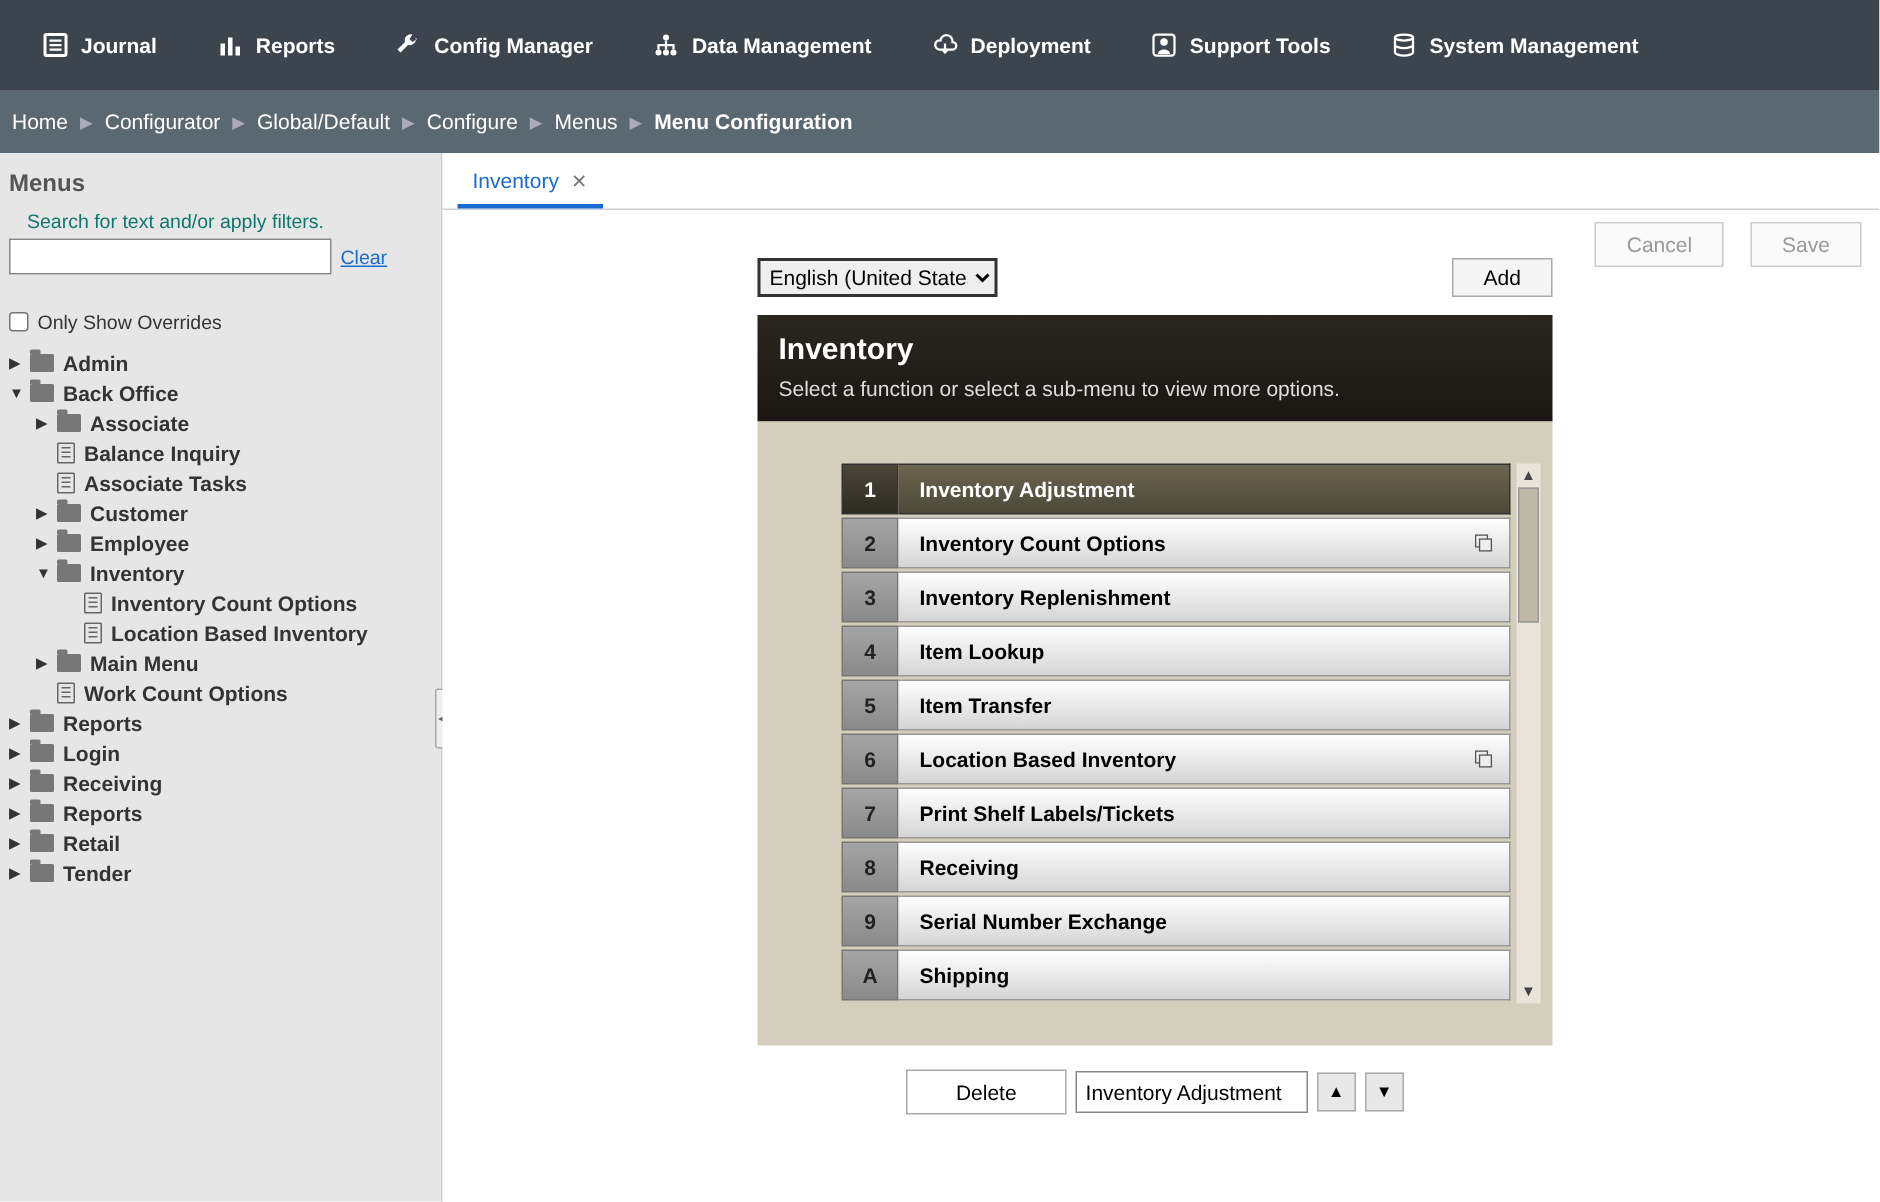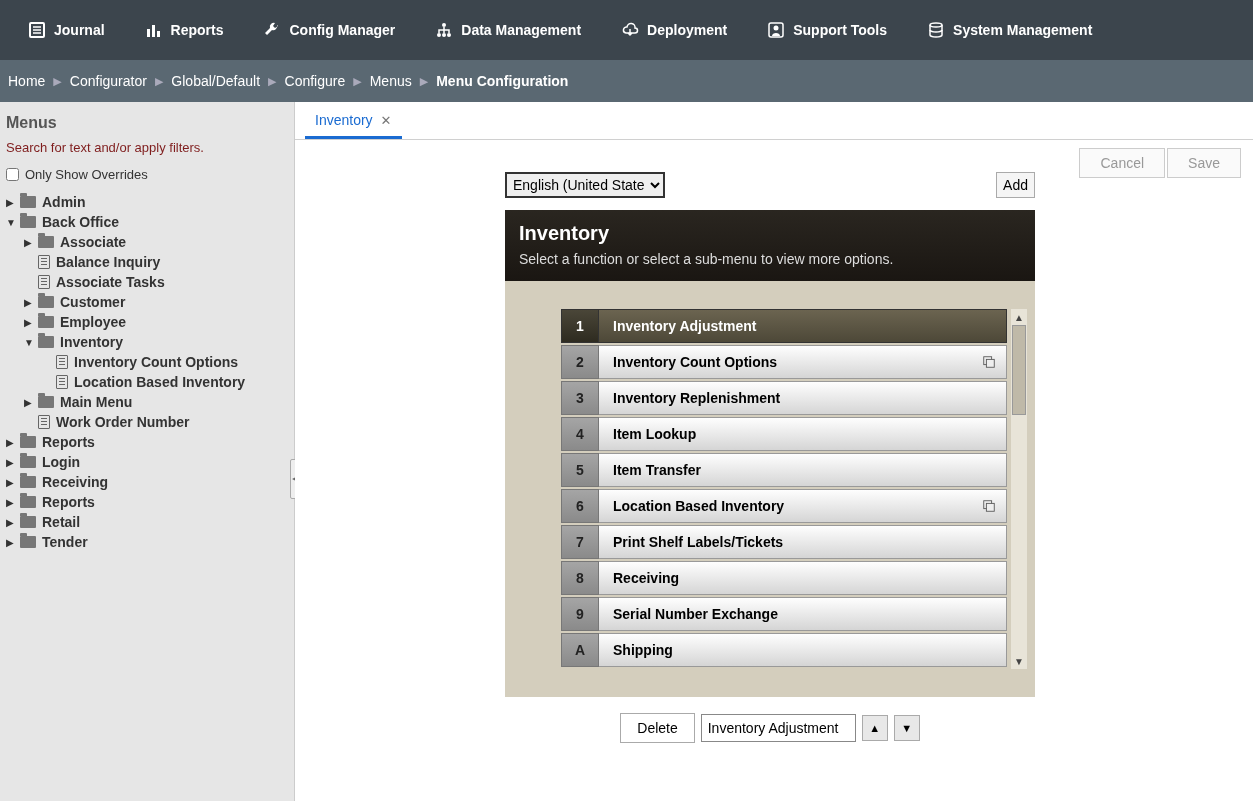--- a/index.html
+++ b/index.html
@@ -15,24 +15,24 @@
 .breadcrumb span { padding: 0 2px; text-align: right; }
 .breadcrumb .sep { color: #aab; padding: 0 6px; font-size: 11px; }
 
 
 .main { display: flex; height: calc(801px - 88px); }
 .sidebar { width: 295px; background: #e6e6e6; border-right: 1px solid #ccc; padding: 8px 6px; position: relative; }
 .content { flex: 1; position: relative; background: #fff; }
 
 
 .sidebar h3 { font-size: 16px; color: #555; padding: 4px 0 8px 0; }
-.search-row { font-size: 13px; color: #7f1d1d; margin-bottom: 4px; }
+.search-row { font-size: 13px; color: #0f766e; margin-bottom: 4px; margin-left: 12px; }
 .search-input { width: 215px; height: 24px; border: 1px solid #888; background: #fff; padding: 2px 4px; font-size: 13px; }
 .clear-link { color: #1a6bd1; text-decoration: underline; font-size: 13px; margin-left: 6px; cursor: pointer; }
-.override-row { margin-top: 12px; font-size: 13px; color: #333; display: flex; align-items: center; }
+.override-row { margin-top: 24px; font-size: 13px; color: #333; display: flex; align-items: center; }
 .override-row input { margin-right: 6px; }
 
 .tree { margin-top: 10px; font-size: 14px; color: #222; }
 .tree-item { display: flex; align-items: center; padding: 2px 0; cursor: pointer; }
 .tree-item .arrow { width: 12px; display: inline-block; font-size: 10px; color: #333; margin-right: 2px; }
 .tree-item .folder { width: 16px; height: 12px; background: #777; display: inline-block; margin-right: 6px; position: relative; border-radius: 1px; }
 .tree-item .folder::before { content:""; position:absolute; top:-3px; left:0; width:7px; height:3px; background:#777; border-radius:1px 1px 0 0;}
 .tree-item.file .folder { background: transparent; border: 1px solid #666; width: 12px; height: 14px; }
 .tree-item.file .folder::before { display:none; }
 .tree-item.file .folder::after { content:""; position:absolute; top:2px; left:2px; right:2px; height:1px; background:#666; box-shadow: 0 3px 0 #666, 0 6px 0 #666; }
@@ -41,48 +41,48 @@
 .indent2 { padding-left: 36px; }
 
 .splitter { position: absolute; right: -4px; top: 50%; width: 8px; height: 40px; background: #eee; border:1px solid #aaa; border-radius:2px; cursor: col-resize; display:flex; align-items:center; justify-content:center; }
 .splitter::before { content:"◂"; font-size:8px; color:#666; }
 
 
 .tabbar { height: 38px; border-bottom: 1px solid #d0d0d0; display: flex; align-items: flex-end; padding-left: 10px; }
 .tab { display: flex; align-items: center; padding: 8px 10px 8px 10px; color: #1a6bd1; font-size: 14px; border-bottom: 3px solid #1a6bd1; cursor: pointer; }
 .tab .close { margin-left: 8px; color: #777; font-size: 13px; cursor: pointer; }
 
-.action-bar { position: absolute; right: 12px; top: 46px; display: flex; gap: 2px; }
+.action-bar { position: absolute; right: 12px; top: 46px; display: flex; gap: 18px; }
 .btn { padding: 6px 20px; font-size: 14px; border: 1px solid #ccc; background: #fafafa; color: #999; cursor: pointer; }
 
 .panel-wrap { position: absolute; left: 210px; top: 70px; width: 530px; }
 .lang-row { display: flex; justify-content: space-between; align-items: center; margin-bottom: 12px; }
 .lang-select { width: 160px; height: 26px; border: 2px solid #333; font-size: 14px; padding: 1px 2px; }
-.add-btn { padding: 4px 6px; font-size: 14px; border: 1px solid #aaa; background: #f5f5f5; cursor: pointer; }
+.add-btn { padding: 4px 20px; font-size: 14px; border: 1px solid #aaa; background: #f5f5f5; cursor: pointer; }
 
 .dark-header { background: linear-gradient(#2a2620, #1a1612); color: #fff; padding: 12px 14px 14px 14px; }
 .dark-header h2 { font-size: 20px; margin-bottom: 6px; }
 .dark-header p { font-size: 14px; color: #ddd; }
 
 .menu-panel { background: #d4cebd; padding: 28px 28px 28px 56px; position: relative; }
 .menu-list { position: relative; }
 .menu-row { display: flex; align-items: center; height: 34px; margin-bottom: 2px; cursor: pointer; position: relative; }
 .menu-num { width: 38px; height: 100%; display:flex; align-items:center; justify-content:center; font-weight: bold; font-size: 14px; background: linear-gradient(#a5a5a5, #8a8a8a); color:#222; border:1px solid #777; }
 .menu-label { flex:1; height: 100%; display:flex; align-items:center; padding-left: 14px; font-weight: bold; font-size: 14px; background: linear-gradient(#fefefe, #d5d5d5); border:1px solid #999; border-left:none; position:relative; }
 .menu-row.selected .menu-num { background: linear-gradient(#4a4638, #2e2b20); color:#fff; border-color:#333; }
 .menu-row.selected .menu-label { background: linear-gradient(#6b6450, #4d4838); color:#fff; border-color:#333; }
 .sub-icon { position:absolute; right:10px; width:14px; height:14px; }
 .sub-icon svg { width:14px; height:14px; fill:#555; }
 
 .scroll-track { position:absolute; right: 8px; top: 28px; bottom: 28px; width: 16px; background: #e8e4d8; }
 .scroll-arrow { width:16px; height:16px; display:flex; align-items:center; justify-content:center; font-size:10px; color:#444; cursor:pointer; }
 .scroll-thumb { width:14px; margin-left:1px; height: 90px; background: #bfb9a8; border:1px solid #999; }
 
 .footer-row { display:flex; align-items:center; justify-content:center; gap:6px; margin-top: 16px; }
-.delete-btn { padding: 6px 16px; font-size:14px; border:1px solid #aaa; background:#fff; cursor:pointer; }
+.delete-btn { padding: 6px 32px; font-size:14px; border:1px solid #aaa; background:#fff; cursor:pointer; }
 .sel-input { width: 155px; height: 28px; border:1px solid #888; padding: 2px 6px; font-size:14px; }
 .arrow-btn { width:26px; height:26px; border:1px solid #aaa; background:#e8e8e8; display:flex; align-items:center; justify-content:center; font-size:11px; cursor:pointer; }
 </style>
 </head>
 <body>
 
 <div class="topnav">
   <div class="topnav-item">
     <svg width="18" height="18">
         <rect x="2" y="2" width="14" height="14" rx="1" fill="none" stroke="#fff" stroke-width="2"></rect>
@@ -153,20 +153,24 @@
   <span>Menus</span>
     <span class="sep">▶</span>
   <span style="font-weight:bold;">Menu Configuration</span>
 </div>
 
 <div class="main">
 
   <div class="sidebar">
     <h3>Menus</h3>
     <div class="search-row">Search for text and/or apply filters.</div>
+    <div style="display:flex;align-items:center;">
+      <input class="search-input" value="" style="">
+      <span class="clear-link">Clear</span>
+    </div>
     <div class="override-row">
       <input type="checkbox" style="">
       <span>Only Show Overrides</span>
     </div>
     <div class="tree" id="tree">
         <div class="tree-item indent0">
           <span class="arrow">▶</span>
           <span class="folder"></span>
           <span class="tree-label">Admin</span>
         </div>
@@ -216,21 +220,21 @@
           <span class="tree-label">Location Based Inventory</span>
         </div>
         <div class="tree-item indent1">
           <span class="arrow">▶</span>
           <span class="folder"></span>
           <span class="tree-label">Main Menu</span>
         </div>
         <div class="tree-item indent1 file">
           <span class="arrow"></span>
           <span class="folder"></span>
-          <span class="tree-label">Work Order Number</span>
+          <span class="tree-label">Work Count Options</span>
         </div>
         <div class="tree-item indent0">
           <span class="arrow">▶</span>
           <span class="folder"></span>
           <span class="tree-label">Reports</span>
         </div>
         <div class="tree-item indent0">
           <span class="arrow">▶</span>
           <span class="folder"></span>
           <span class="tree-label">Login</span>

